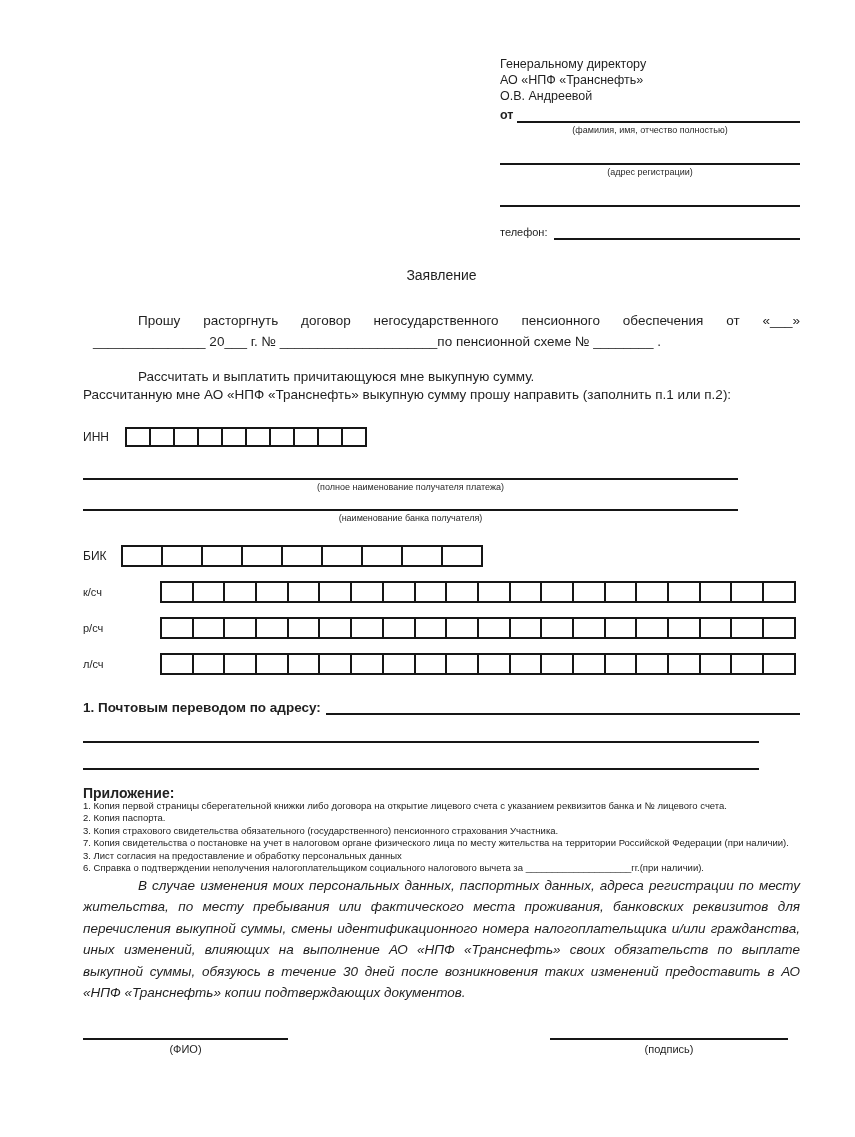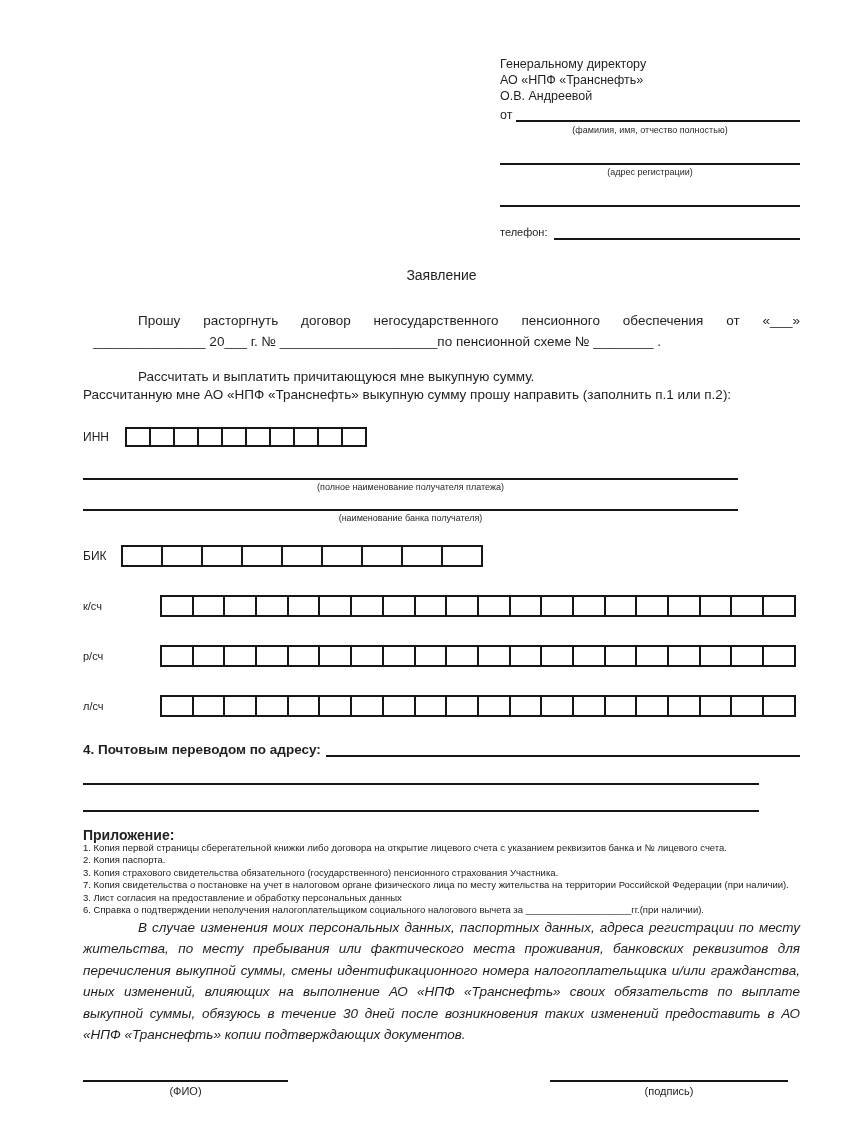--- a/index.html
+++ b/index.html
@@ -7,21 +7,21 @@
     position:relative; width:855px; height:1137px; margin:0 auto;
     background:#ffffff; overflow:hidden;
     font-family:"Liberation Sans", sans-serif;
     color:#1f1f1f;
     -webkit-font-smoothing:antialiased;
   }
   .content{padding:0 55px 0 83px;}
   
   .hdr{width:300px; margin:56px 0 0 auto; font-size:12.5px; line-height:16px;}
   .hdr-line{white-space:nowrap;}
-  .from-row{display:flex; margin-top:3px;}
+  .from-row{display:flex; align-items:flex-end; margin-top:3px;font-weight:bold;}
   .from-row .lbl{flex:none; padding-right:4px;}
   .blank{flex:1; border-bottom:2px solid #161616; height:13px;}
   .cap{font-size:9px; line-height:11px; text-align:center; color:#2a2a2a; margin-top:2px;}
   .hdr-uline{border-bottom:2px solid #161616; height:13px; margin-top:14px;}
   .phone-row{display:flex; align-items:flex-end; margin-top:17px; font-size:11px;}
   .phone-row .lbl{flex:none; padding-right:6px;}
   
   .title{margin-top:27px; text-align:center; font-size:14px;}
   .p{font-size:13.5px; line-height:18px;}
   .req1{margin-top:29px; text-align:justify; text-align-last:justify; text-indent:55px;}
@@ -36,21 +36,21 @@
   .boxrow .rlbl{flex:none; font-size:12px;}
   .cells{display:flex;}
   .cell{flex:none; box-sizing:border-box; border:2px solid #161616; background:#fff; height:20px;}
   .cells .cell + .cell{margin-left:-2px;}
   .inn-row{margin-top:23px;}
   .inn-row .rlbl{width:42px;}
   .cell-inn{width:26px; height:20px;}
   .bik-row{margin-top:21px;}
   .bik-row .rlbl{width:38px;}
   .cell-bik{width:42px; height:22px;}
-  .acct-row{margin-top:28px;gap:41px;}
+  .acct-row{margin-top:14px;gap:41px;}
   .acct-row .rlbl{width:36px; font-size:11px;}
   .cell-acct{width:33.7px; height:22px;}
   
   .uline{border-bottom:2px solid #161616; height:0;}
   .payee-line{width:655px; margin-top:31px;}
   .payee-cap{width:655px;}
   .bank-line{width:655px; margin-top:16px;}
   .addr-line1{width:676px; margin-top:26px;}
   .addr-line2{width:676px; margin-top:25px;}
   
@@ -206,21 +206,21 @@
           <span class="cell cell-acct"></span>
           <span class="cell cell-acct"></span>
           <span class="cell cell-acct"></span>
           <span class="cell cell-acct"></span>
           <span class="cell cell-acct"></span>
           <span class="cell cell-acct"></span>
         </span>
     </div>
 
     <div class="sec2-row">
-      <span class="sec-head2">4. Почтовым переводом по адресу:</span>
+      <span class="sec-head2">1. Почтовым переводом по адресу:</span>
       <span class="blank"></span>
     </div>
     <div class="uline addr-line1"></div>
     <div class="uline addr-line2"></div>
 
     <div class="appendix">
       <div class="a-head">Приложение:</div>
       <div>1. Копия первой страницы сберегательной книжки либо договора на открытие лицевого счета с указанием реквизитов банка и № лицевого счета.</div>
       <div>2. Копия паспорта.</div>
       <div>3. Копия страхового свидетельства обязательного (государственного) пенсионного страхования Участника.</div>

